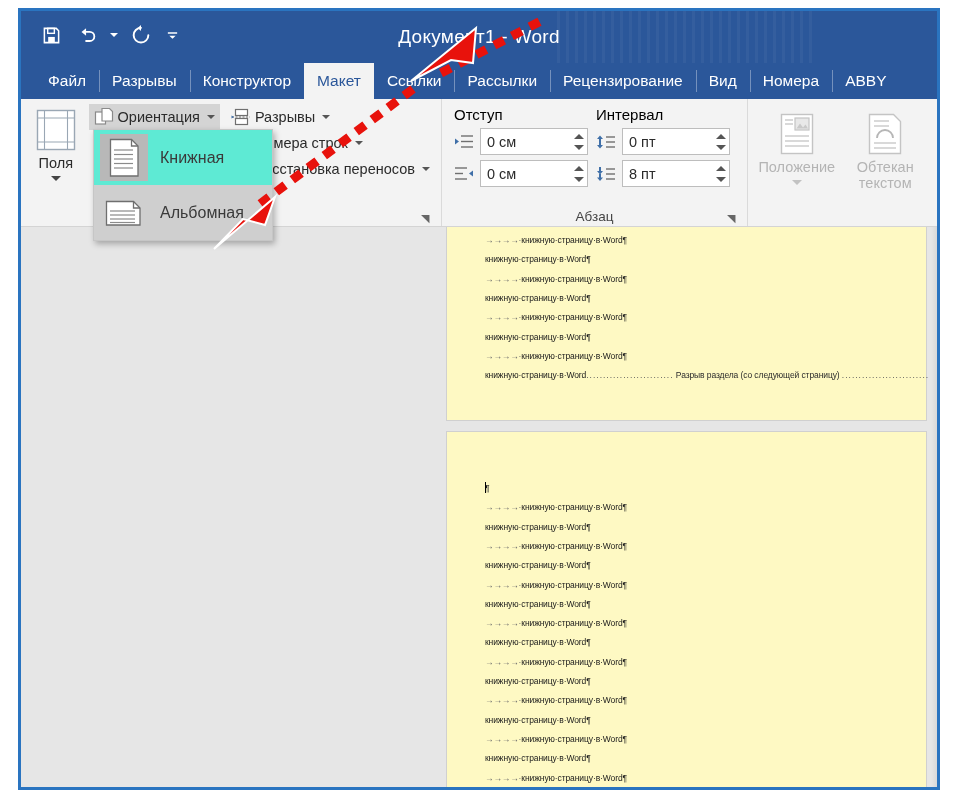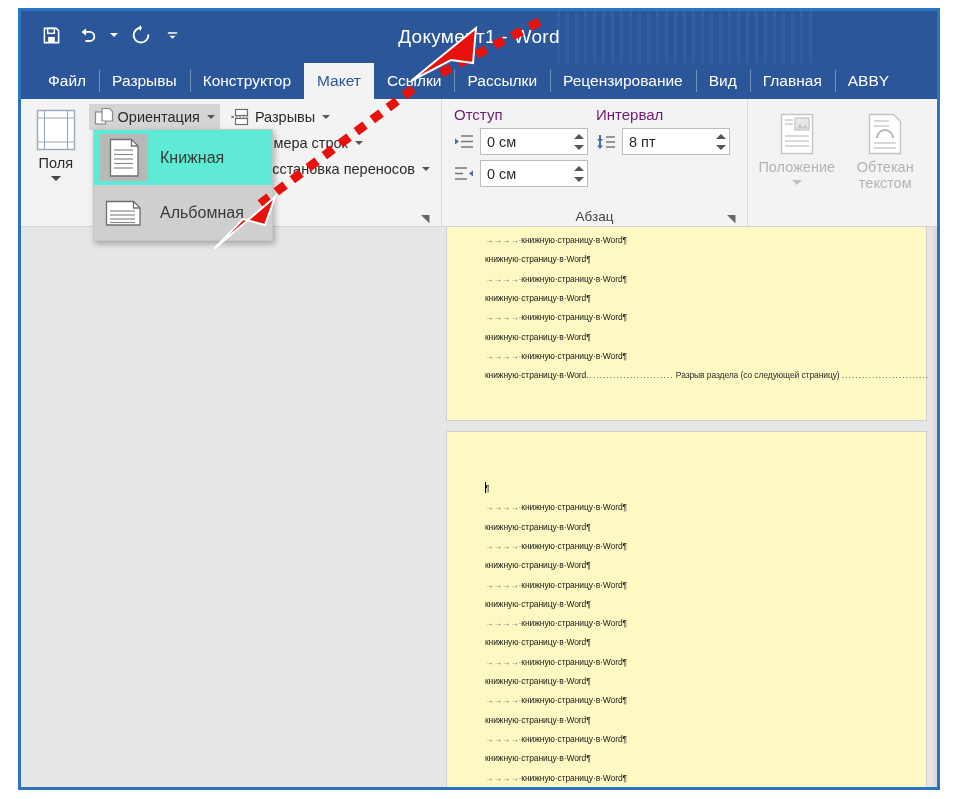--- a/index.html
+++ b/index.html
@@ -164,21 +164,21 @@
     font-family: "Liberation Sans", sans-serif;
     font-size: 14.5px; color: #2b2b2b;
   }
   .spin-btns {
     position: absolute; right: 3px; top: 0; height: 100%;
     display: flex; flex-direction: column; justify-content: center; gap: 6px;
   }
   .sp-up, .sp-dn { width: 0; height: 0; cursor: pointer; }
   .sp-up { border-left: 5px solid transparent; border-right: 5px solid transparent; border-bottom: 5px solid #555; }
   .sp-dn { border-left: 5px solid transparent; border-right: 5px solid transparent; border-top: 5px solid #555; }
-  .grp-hdr { font-size: 15px; color: #701a75; height: 22px; }
+  .grp-hdr { font-size: 15px; color: #000000; height: 22px; }
 
   
   .orient-menu {
     position: absolute;
     left: 72px; top: 30px;
     width: 180px;
     background: #5eead4;
     border: 1px solid #c6c6c6;
     box-shadow: 2px 3px 6px rgba(0,0,0,.28);
     z-index: 40;
@@ -280,21 +280,21 @@
 
   <div class="tab-strip">
     <div class="tab">Файл</div>
     <div class="tab">Разрывы</div>
     <div class="tab">Конструктор</div>
     <div class="tab active">Макет</div>
     <div class="tab">Ссылки</div>
     <div class="tab">Рассылки</div>
     <div class="tab">Рецензирование</div>
     <div class="tab">Вид</div>
-    <div class="tab">Главная</div>
+    <div class="tab">Номера</div>
     <div class="tab clipped">ABBY</div>
   </div>
 
   <div class="ribbon">
 
     <div class="rgroup" style="width:420px;">
       <div class="rgroup-body">
 
         <div class="big-btn">
           <svg width="42" height="44" viewBox="0 0 42 44">
@@ -393,20 +393,36 @@
               <div class="spin-btns">
                 <span class="sp-up"></span>
                 <span class="sp-dn"></span>
               </div>
             </div>
           </div>
         </div>
 
         <div class="col" style="margin-left:8px;">
           <div class="grp-hdr">Интервал</div>
+          <div class="fld-row">
+            <svg width="20" height="18" viewBox="0 0 20 18">
+              <path d="M4 2.5 7 6H5v7H3V6H1z" fill="#3f6fa8"></path>
+              <path d="M4 15.5 1 12h2V5h2v7h2z" fill="#3f6fa8"></path>
+              <line x1="10" y1="4" x2="19" y2="4" stroke="#6f6f6f" stroke-width="1.4"></line>
+              <line x1="10" y1="9" x2="19" y2="9" stroke="#6f6f6f" stroke-width="1.4"></line>
+              <line x1="10" y1="14" x2="19" y2="14" stroke="#6f6f6f" stroke-width="1.4"></line>
+            </svg>
+            <div class="spin">
+              <input type="text" value="0 пт" style="">
+              <div class="spin-btns">
+                <span class="sp-up"></span>
+                <span class="sp-dn"></span>
+              </div>
+            </div>
+          </div>
           <div class="fld-row">
             <svg width="20" height="18" viewBox="0 0 20 18">
               <path d="M4 8.5 7 5H5V1H3v4H1z" fill="#3f6fa8" transform="translate(0,1)"></path>
               <path d="M4 16 1 12.5h2V9h2v3.5h2z" fill="#3f6fa8"></path>
               <line x1="10" y1="4" x2="19" y2="4" stroke="#6f6f6f" stroke-width="1.4"></line>
               <line x1="10" y1="9" x2="19" y2="9" stroke="#6f6f6f" stroke-width="1.4"></line>
               <line x1="10" y1="14" x2="19" y2="14" stroke="#6f6f6f" stroke-width="1.4"></line>
             </svg>
             <div class="spin">
               <input type="text" value="8 пт" style="">

